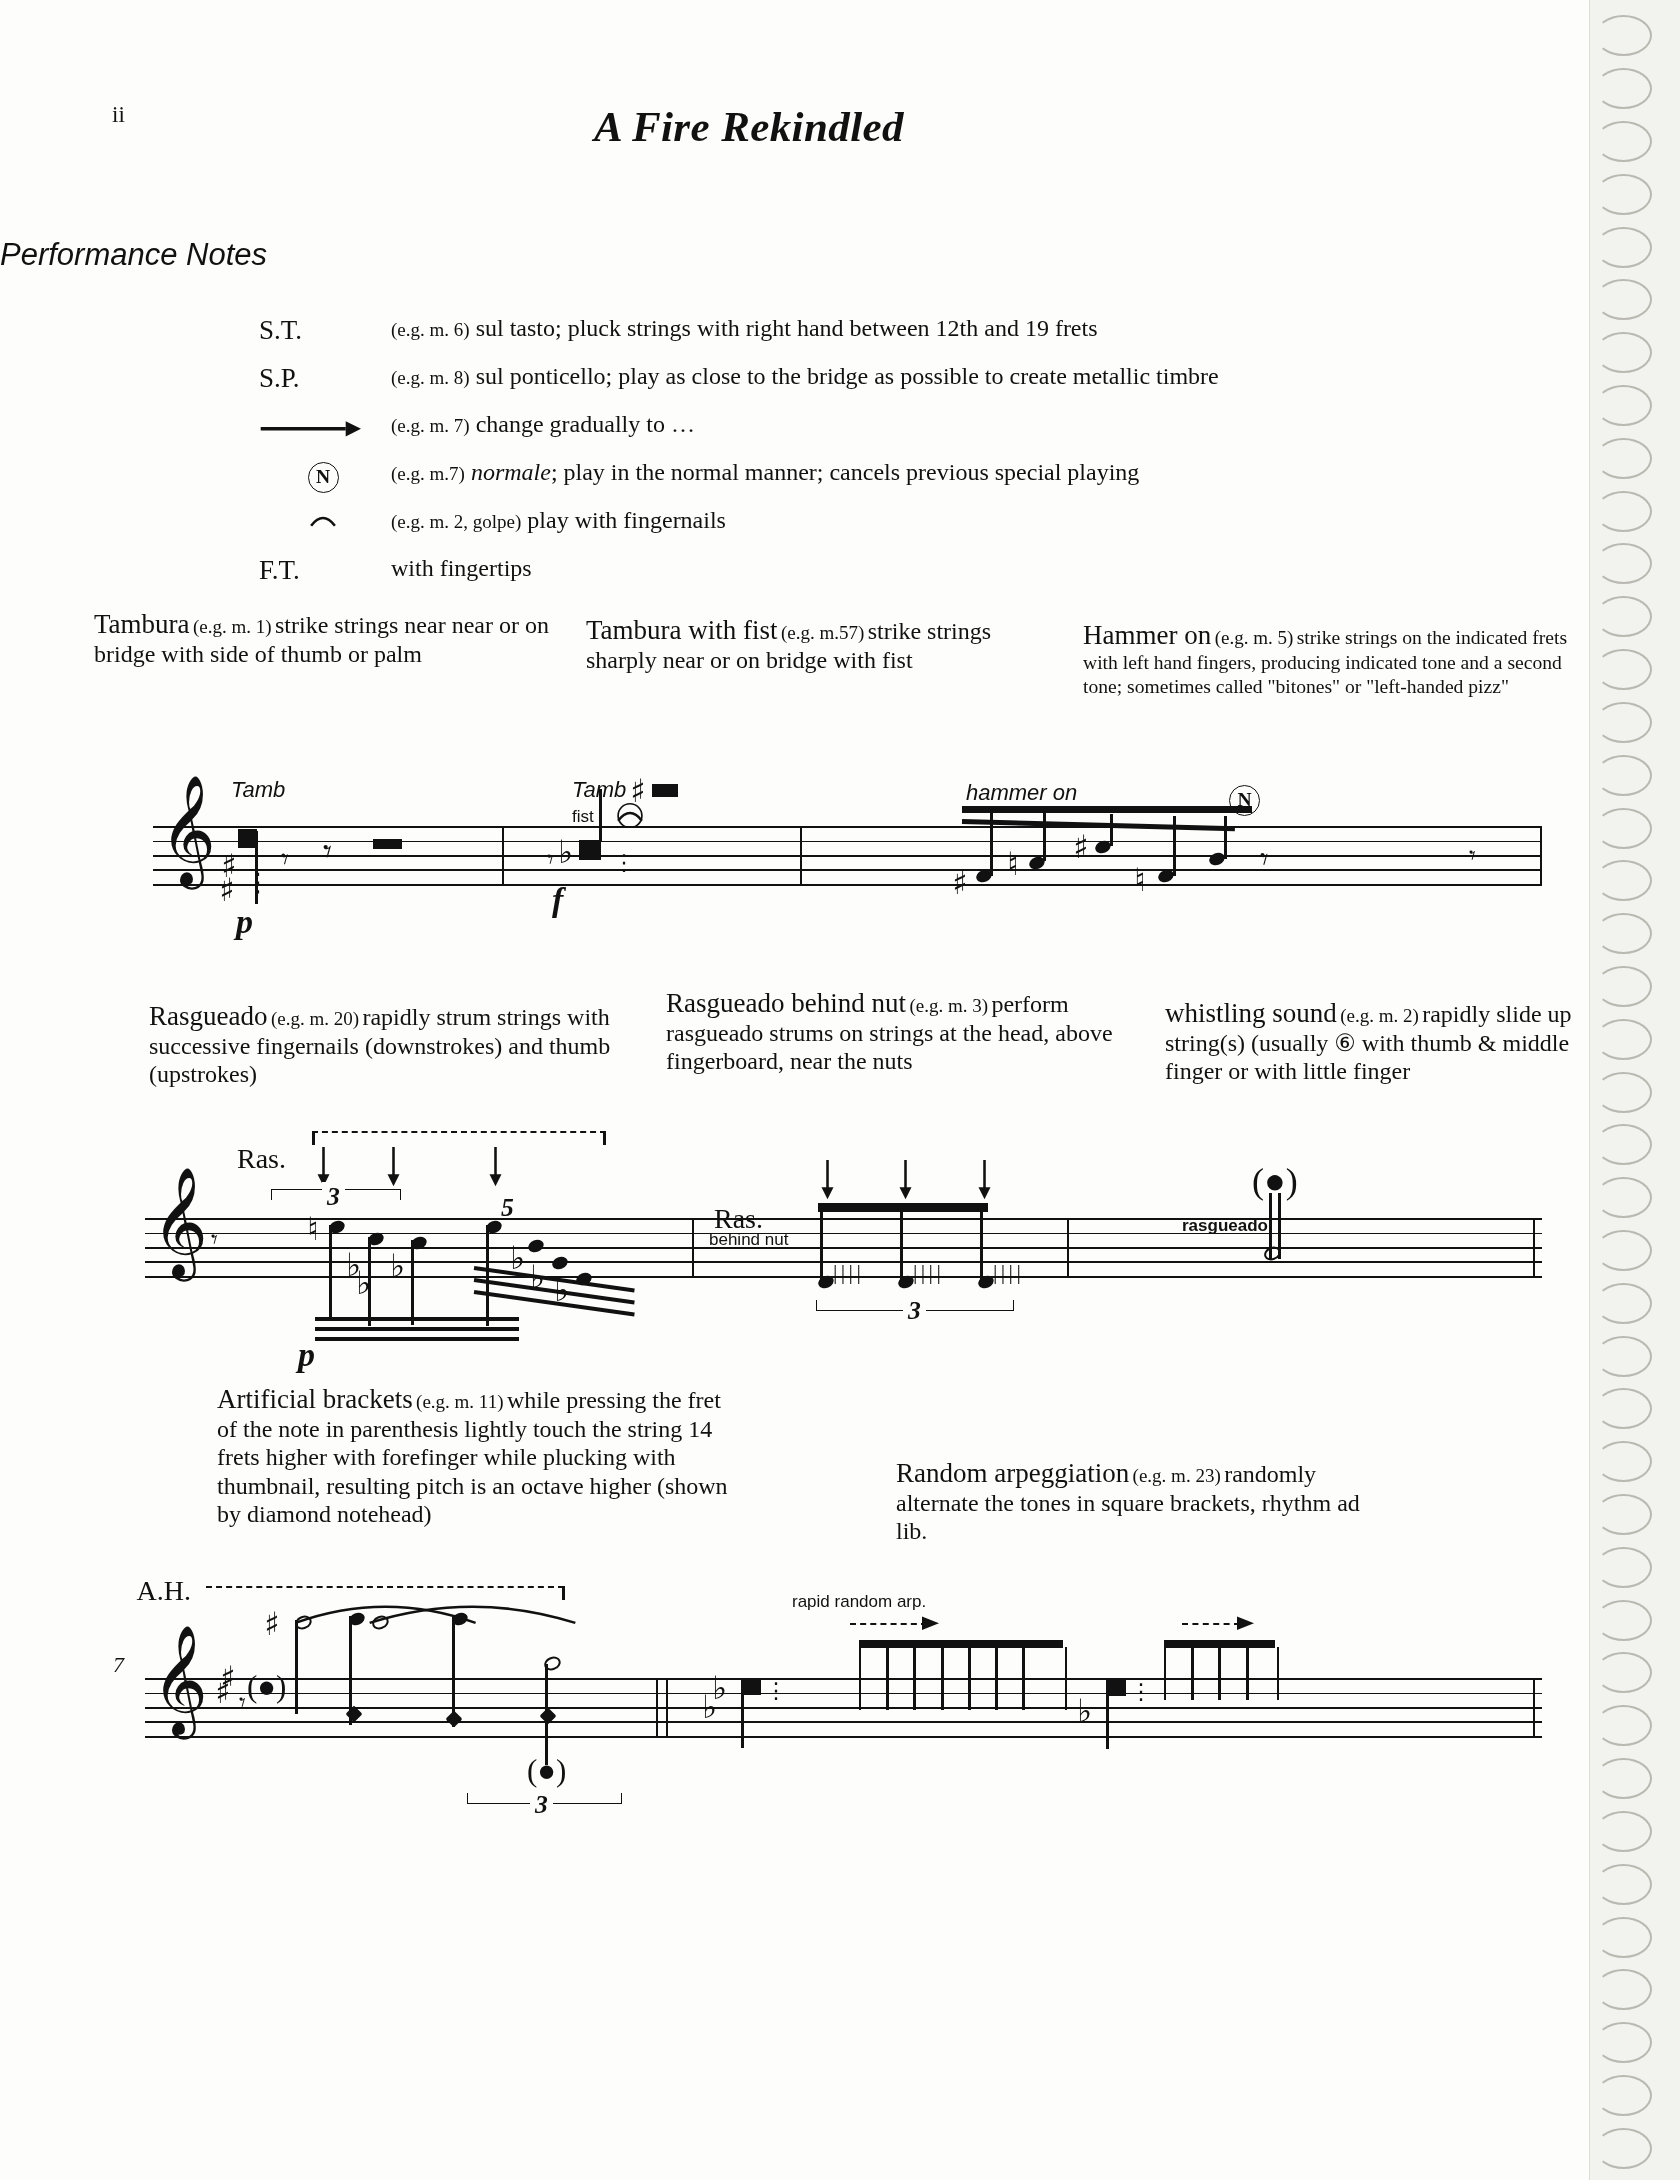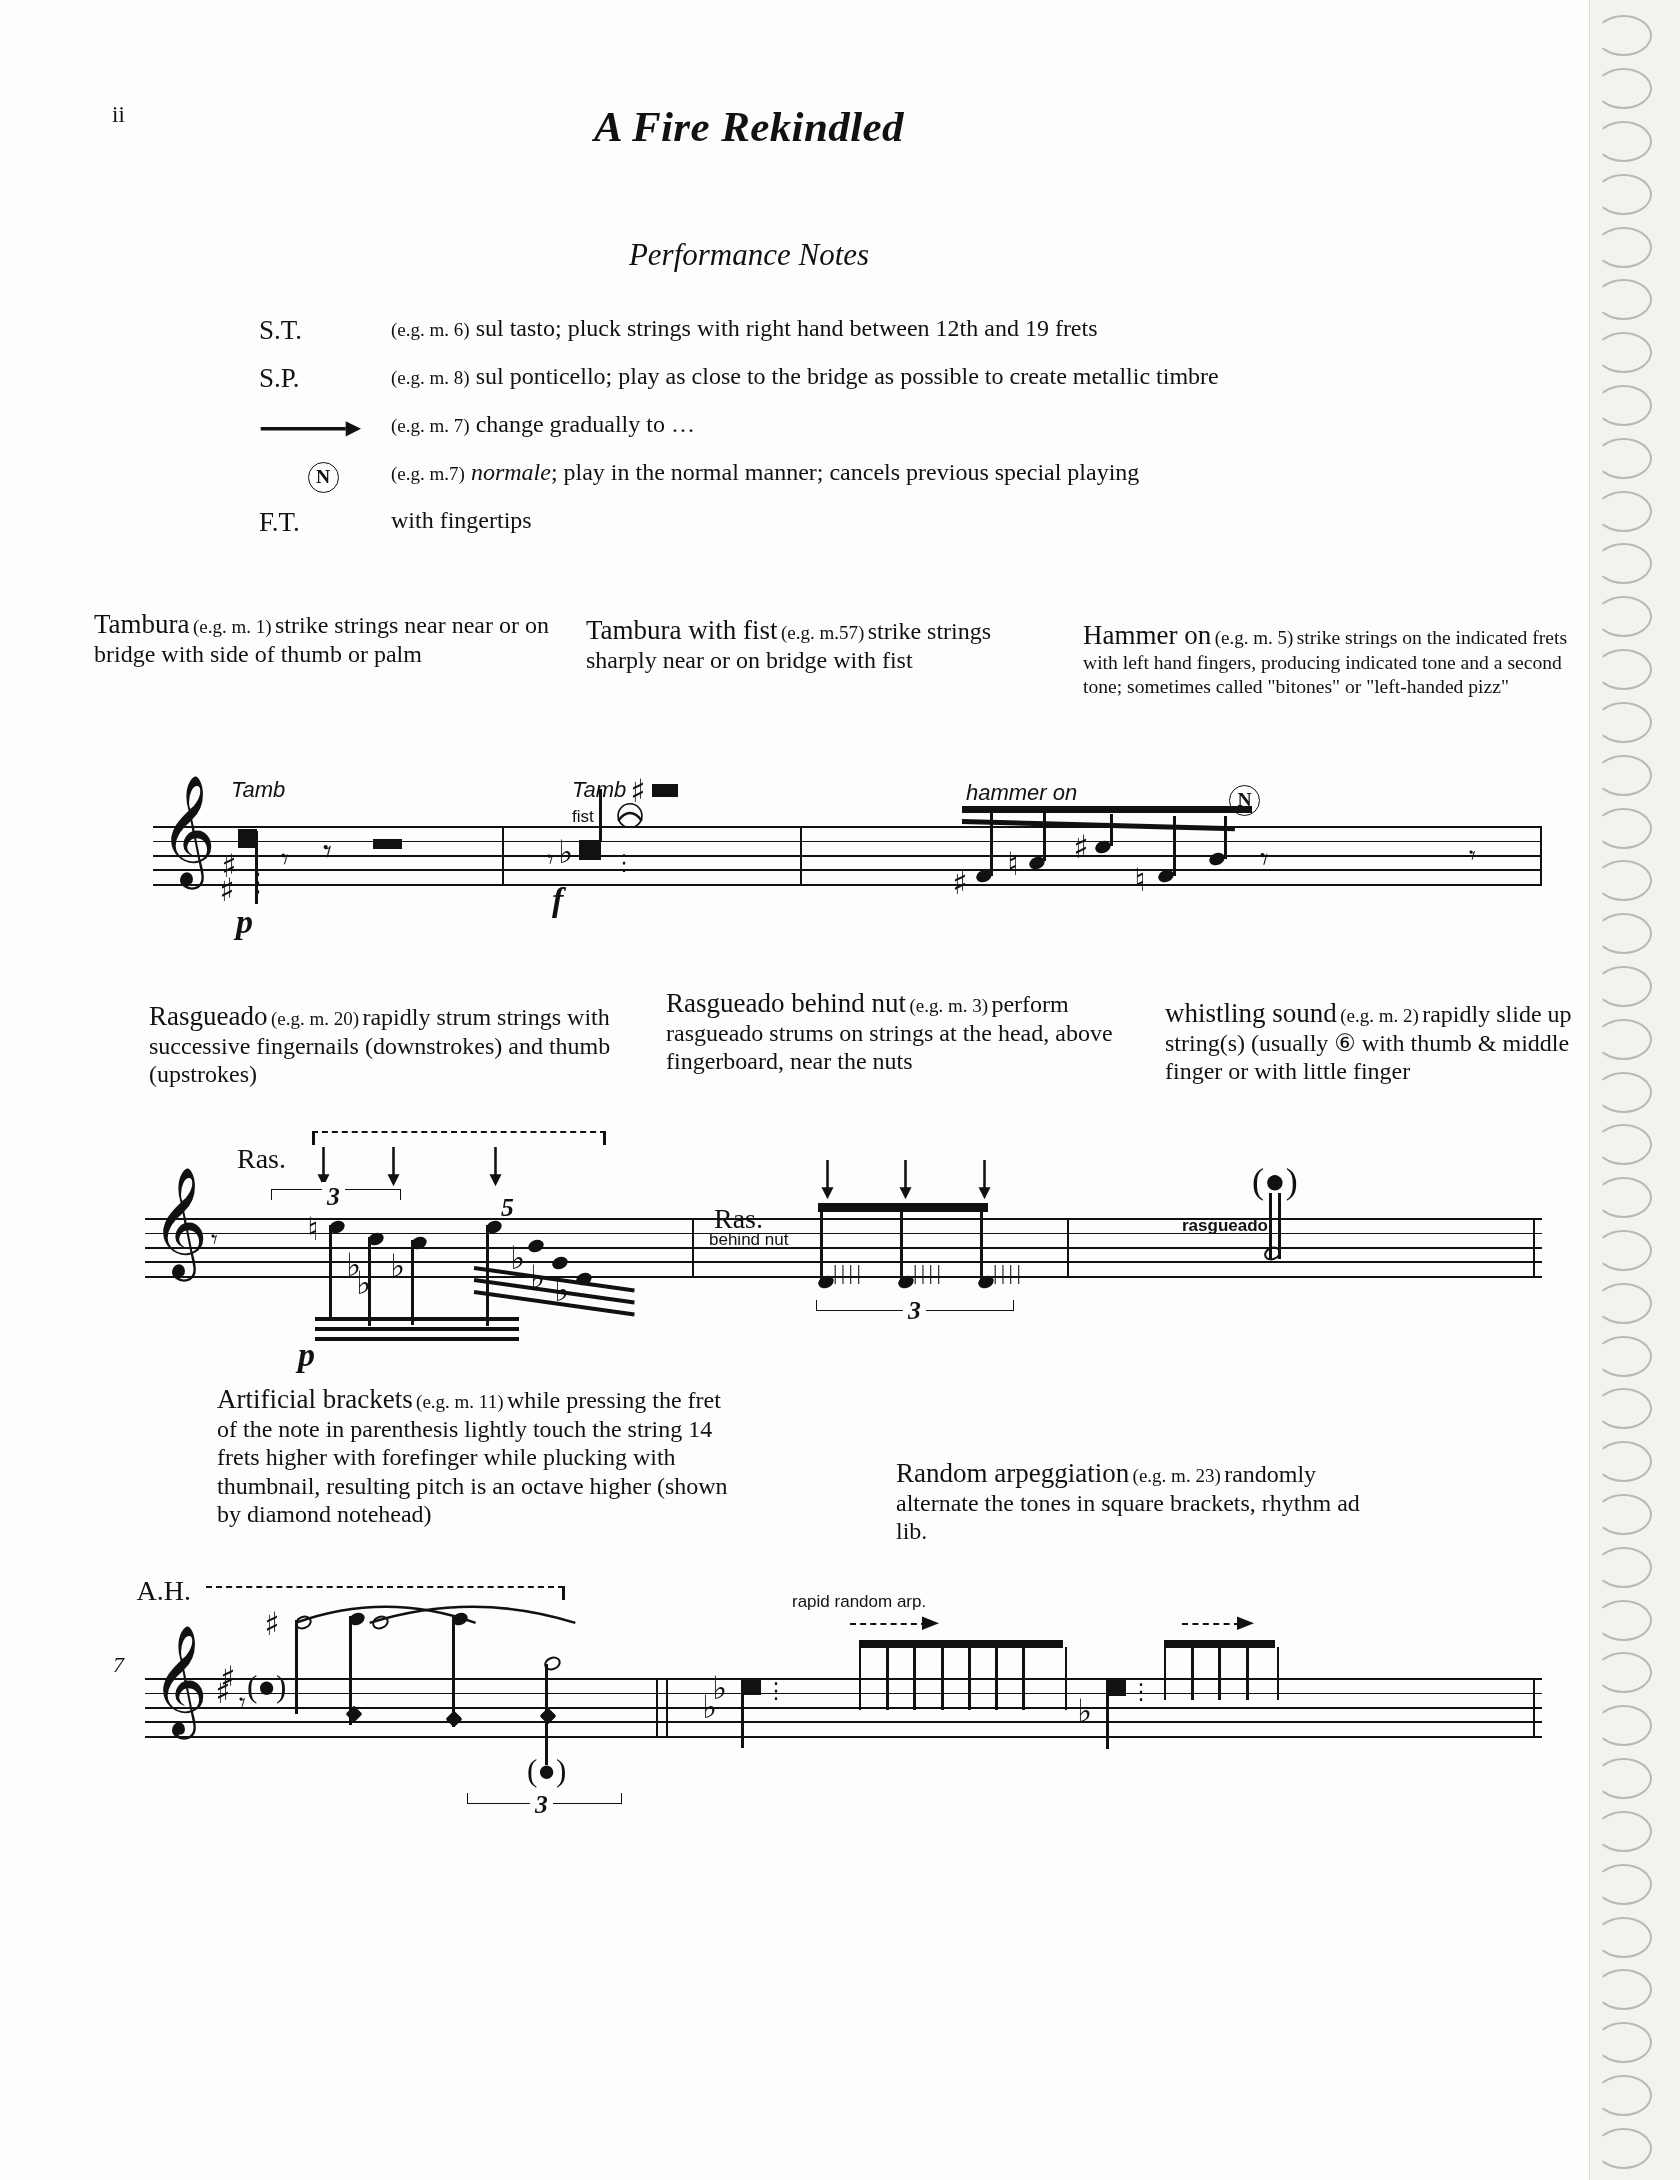--- a/index.html
+++ b/index.html
@@ -66,24 +66,23 @@
     text-align: center;
     font-size: 32px;
     font-weight: bold;
     font-style: italic;
     font-family: "Liberation Sans", sans-serif;
   }
   .subtitle {
     position: absolute;
     left: 0; right: 91px;
     top: 237px;
-    text-align: center;
     font-size: 31px;
     font-style: italic;
-    font-family: Liberation Serif, serif;
+    font-family: Liberation Sans, sans-serif;
   }
 
   
   .legend {
     position: absolute;
     left: 239px;
     top: 315px;
     width: 1210px;
   }
   .legend-row {
@@ -308,20 +307,31 @@
     <div class="legend-row">
       <div class="legend-sym center">
         <span class="circle-n">N</span>
       </div>
       <div class="legend-text">
         <span class="eg">(e.g. m.7)</span>
         <span class="ital">normale</span><span>; play in the normal manner; cancels previous special playing</span>
       </div>
     </div>
 
+    <div class="legend-row">
+      <div class="legend-sym center">
+        <svg width="34" height="25.6" viewBox="0 0 40 30">
+          <path d="M6 22 Q20 4 34 22" stroke="#111" stroke-width="3" fill="none"></path>
+        </svg>
+      </div>
+      <div class="legend-text">
+        <span class="eg">(e.g. m. 2, golpe)</span>
+        <span>play with fingernails</span>
+      </div>
+    </div>
 
     <div class="legend-row">
       <div class="legend-sym">F.T.</div>
       <div class="legend-text">
         <span>with fingertips</span>
       </div>
     </div>
   </div>
 
   <div class="block" style="left:94px; top:609px; width:486px;">

